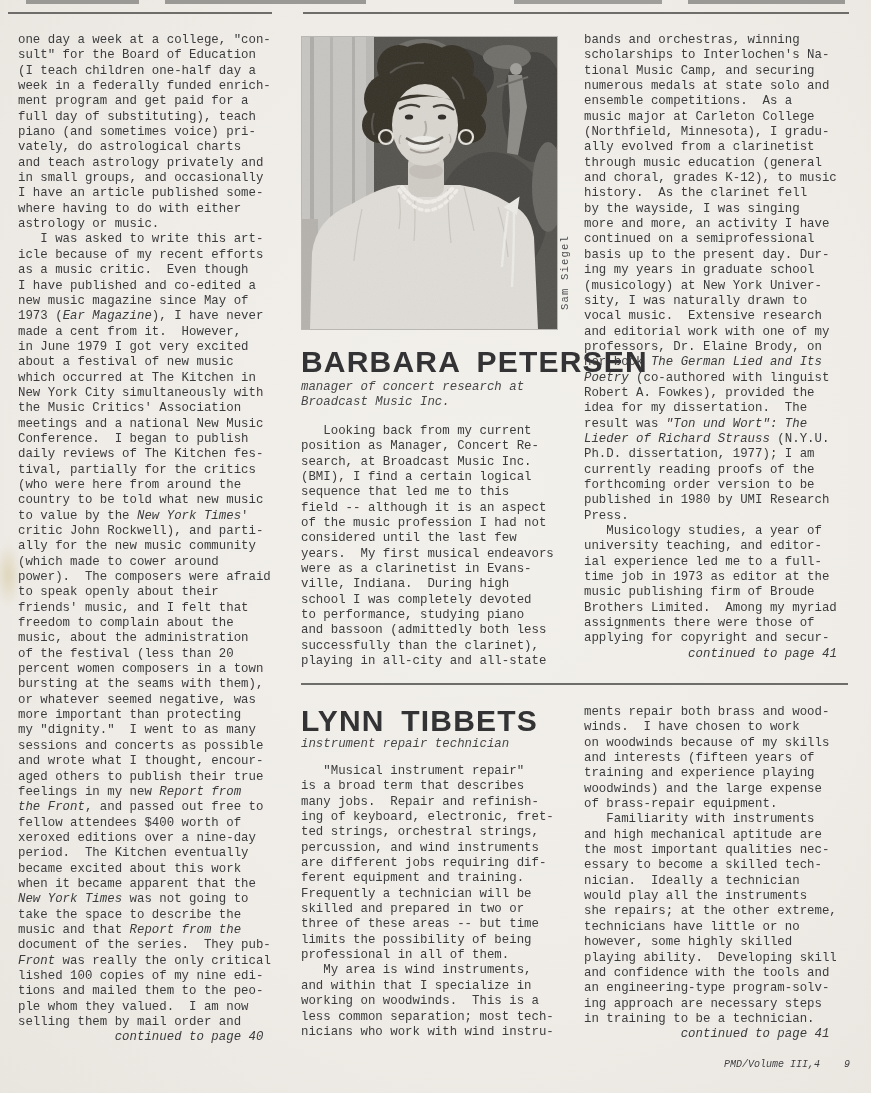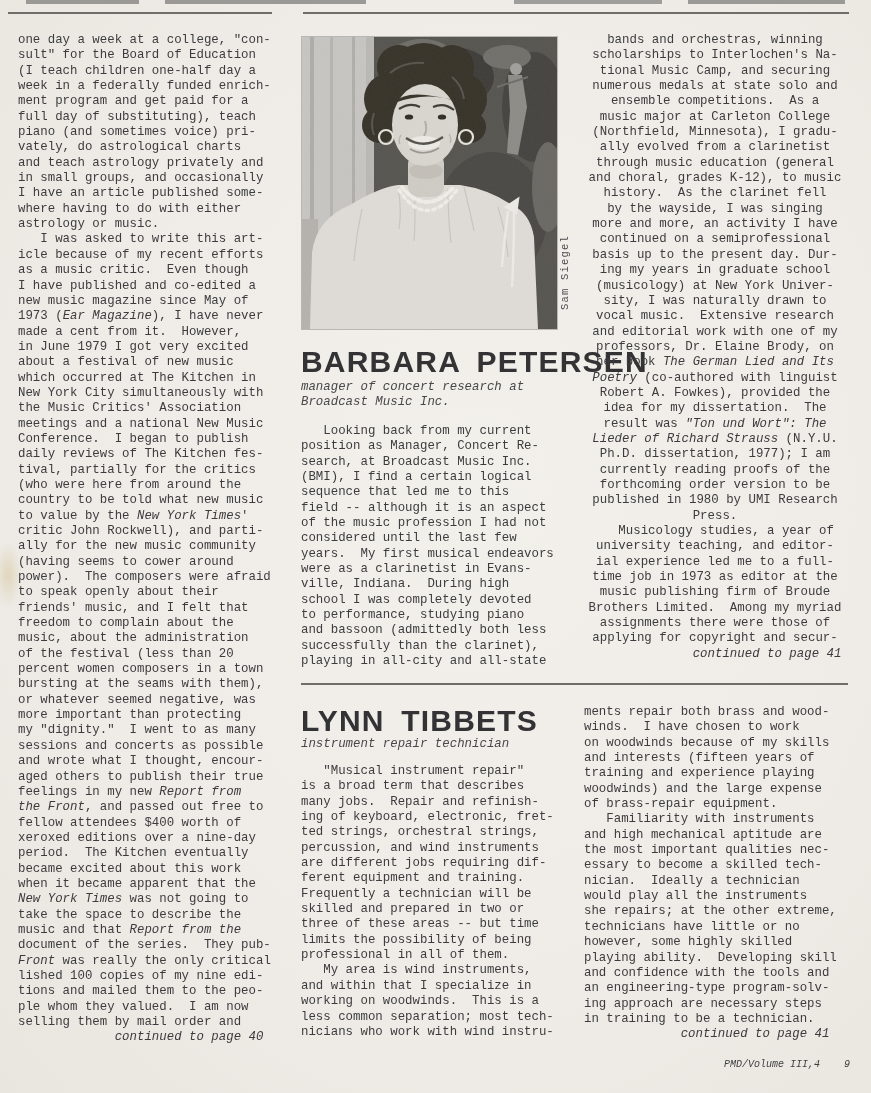--- a/index.html
+++ b/index.html
@@ -80,21 +80,21 @@
       <div class="tline">the Music Critics' Association</div>
       <div class="tline">meetings and a national New Music</div>
       <div class="tline">Conference.  I began to publish</div>
       <div class="tline">daily reviews of The Kitchen fes-</div>
       <div class="tline">tival, partially for the critics</div>
       <div class="tline">(who were here from around the</div>
       <div class="tline">country to be told what new music</div>
       <div class="tline">to value by the <em>New York Times</em>'</div>
       <div class="tline">critic John Rockwell), and parti-</div>
       <div class="tline">ally for the new music community</div>
-      <div class="tline">(having seems to cower around</div>
+      <div class="tline">(which made to cower around</div>
       <div class="tline">power).  The composers were afraid</div>
       <div class="tline">to speak openly about their</div>
       <div class="tline">friends' music, and I felt that</div>
       <div class="tline">freedom to complain about the</div>
       <div class="tline">music, about the administration</div>
       <div class="tline">of the festival (less than 20</div>
       <div class="tline">percent women composers in a town</div>
       <div class="tline">bursting at the seams with them),</div>
       <div class="tline">or whatever seemed negative, was</div>
       <div class="tline">more important than protecting</div>
@@ -222,21 +222,21 @@
       <div class="tline">considered until the last few</div>
       <div class="tline">years.  My first musical endeavors</div>
       <div class="tline">were as a clarinetist in Evans-</div>
       <div class="tline">ville, Indiana.  During high</div>
       <div class="tline">school I was completely devoted</div>
       <div class="tline">to performance, studying piano</div>
       <div class="tline">and bassoon (admittedly both less</div>
       <div class="tline">successfully than the clarinet),</div>
       <div class="tline">playing in all-city and all-state</div>
     </div>
-  <div class="mono" style="left:584px;top:33px;width:262px;text-align:center;">
+  <div class="mono" style="left:584px;top:33px;width:262px;">
       <div class="tline">bands and orchestras, winning</div>
       <div class="tline">scholarships to Interlochen's Na-</div>
       <div class="tline">tional Music Camp, and securing</div>
       <div class="tline">numerous medals at state solo and</div>
       <div class="tline">ensemble competitions.  As a</div>
       <div class="tline">music major at Carleton College</div>
       <div class="tline">(Northfield, Minnesota), I gradu-</div>
       <div class="tline">ally evolved from a clarinetist</div>
       <div class="tline">through music education (general</div>
       <div class="tline">and choral, grades K-12), to music</div>

